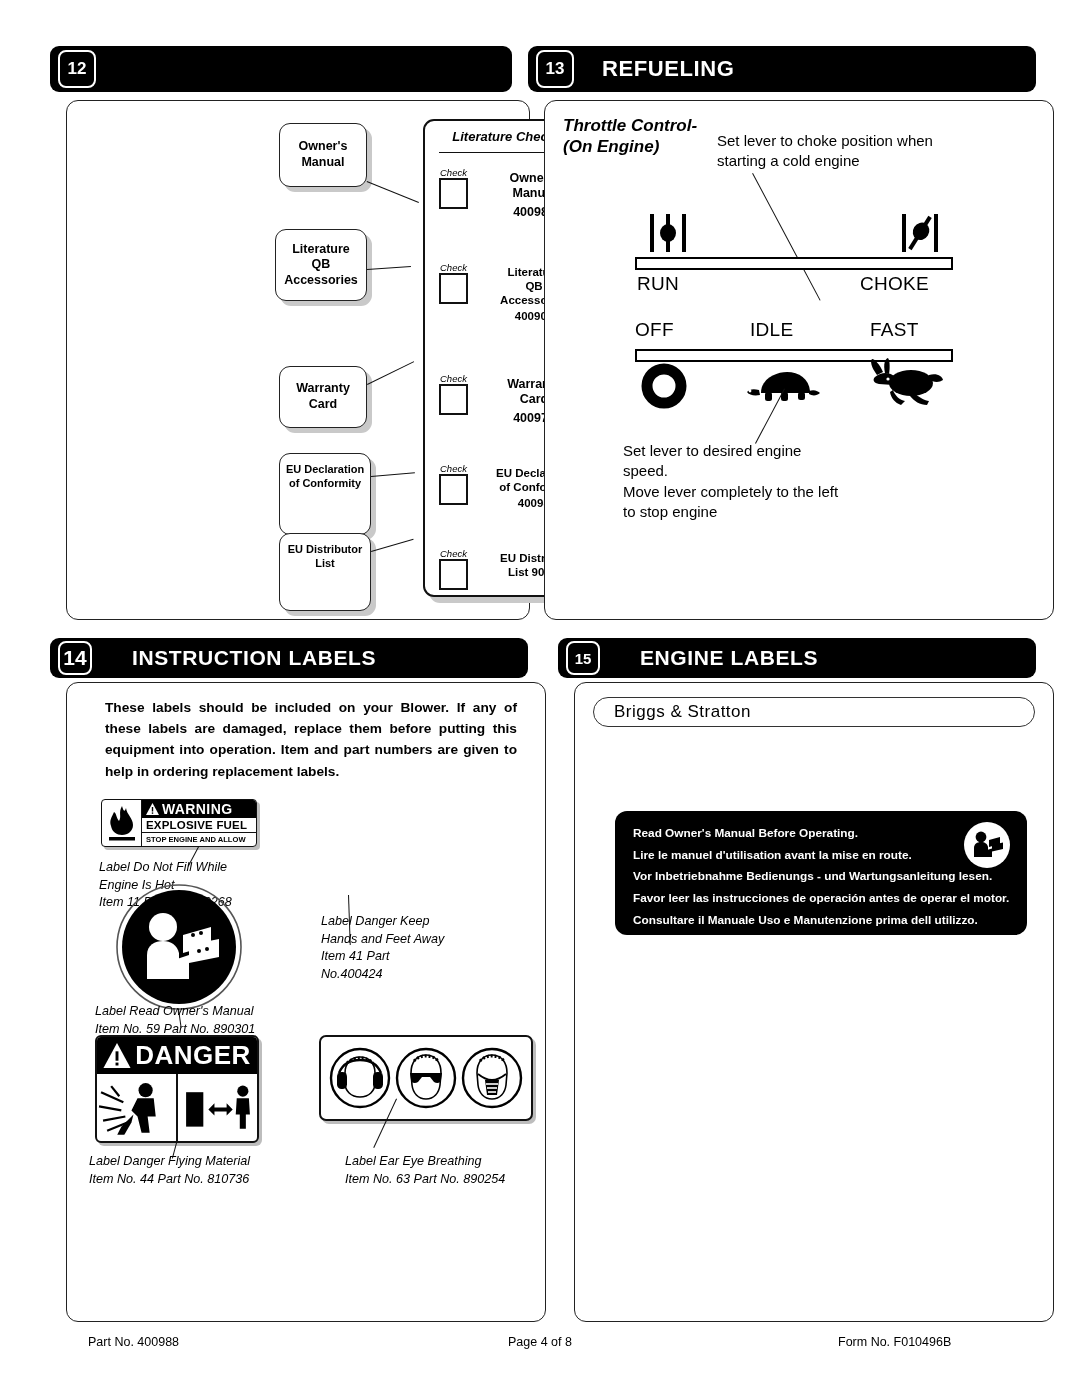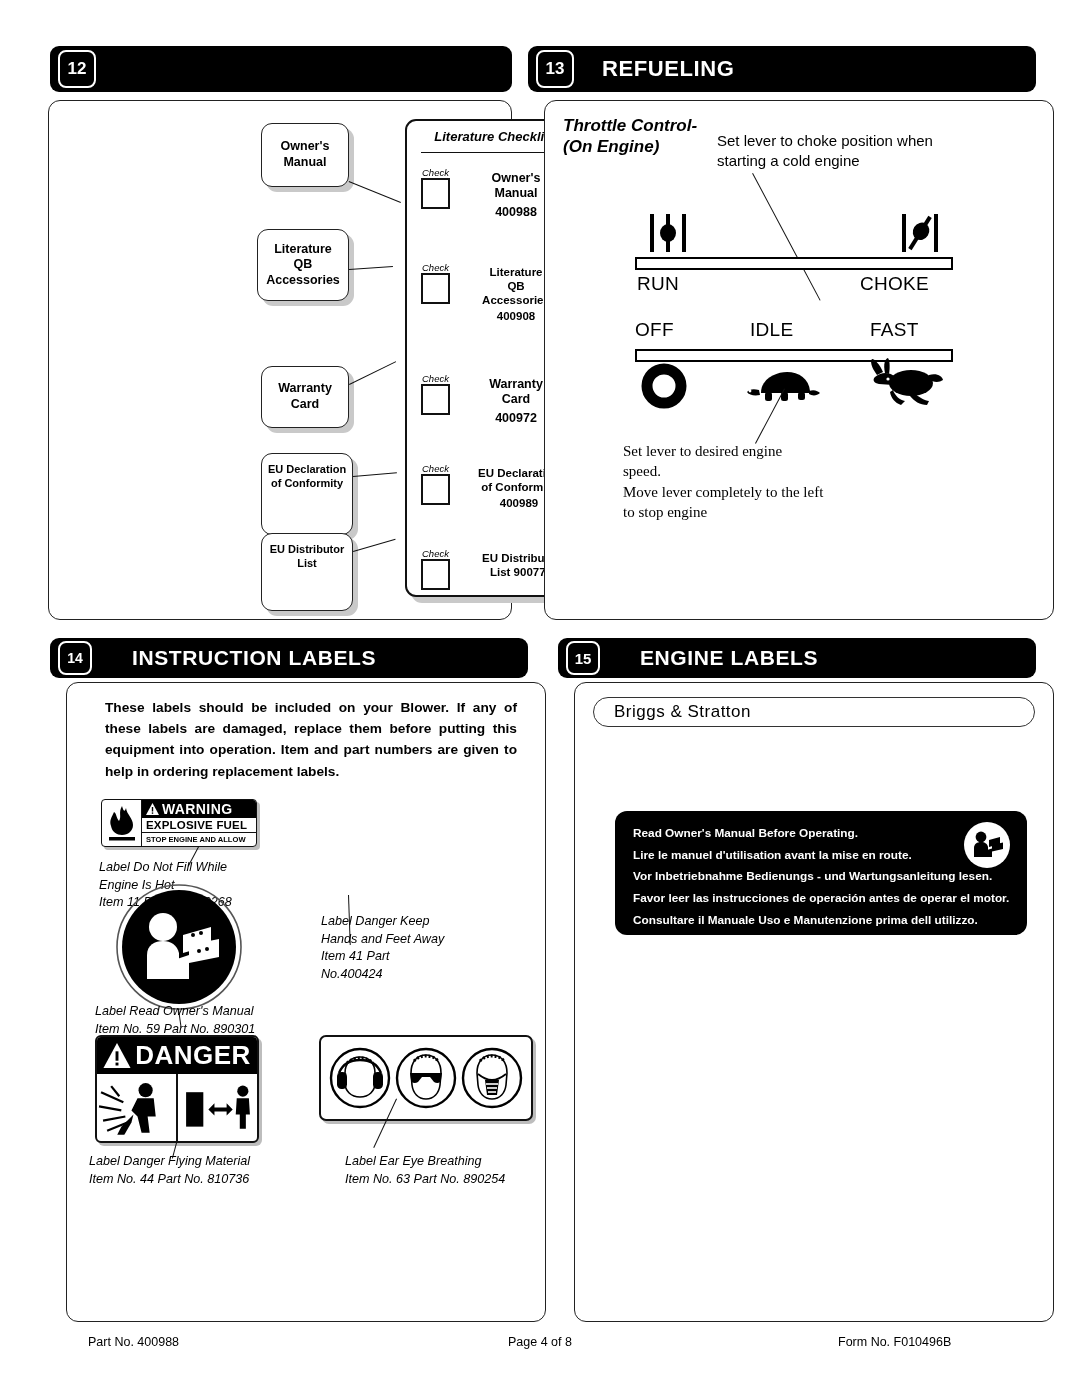--- a/index.html
+++ b/index.html
@@ -147,21 +147,21 @@
 
   <div class="secbar" style="left:50px;top:46px;width:462px;height:46px;">
     <div class="secnum">12</div>
   </div>
 
   <div class="secbar" style="left:528px;top:46px;width:508px;height:46px;">
     <div class="secnum">13</div>
     <div class="sectitle">REFUELING</div>
   </div>
 
-  <div class="panel" style="left:32px;top:100px;width:462px;height:518px;">
+  <div class="panel" style="left:50px;top:100px;width:462px;height:518px;">
 
     <div class="litbox" style="left:212px;top:22px;width:88px;height:64px;">
       <span style="white-space:pre-line">Owner's
 Manual</span>
     </div>
     <div class="litbox" style="left:208px;top:128px;width:92px;height:72px;">
       <span style="white-space:pre-line">Literature
 QB
 Accessories</span>
     </div>
@@ -283,30 +283,30 @@
       <path d="M12 18 C6 10 5 4 7 2 C10 2 15 8 18 15 Z" fill="#000"></path>
       <path d="M20 16 C18 7 20 2 23 1 C25 4 25 11 24 17 Z" fill="#000"></path>
       <path d="M10 20 C16 15 24 15 29 19 C33 22 32 27 28 28 L14 27 C9 26 7 23 10 20 Z" fill="#000"></path>
       <ellipse cx="46" cy="26" rx="22" ry="13" fill="#000"></ellipse>
       <path d="M64 18 C72 16 77 19 78 23 C74 26 68 25 64 23 Z" fill="#000"></path>
       <path d="M28 33 C30 39 35 43 40 44 L36 48 C30 46 26 41 25 35 Z" fill="#000"></path>
       <path d="M49 36 C54 40 60 44 64 44 L62 48 C55 48 49 44 45 39 Z" fill="#000"></path>
       <circle cx="23" cy="22" r="1.6" fill="#fff"></circle>
     </svg>
 
-    <div class="callout" style="left:78px;top:340px;white-space:pre-line;font-family:Liberation Serif, serif;">Set lever to desired engine
+    <div class="callout" style="left:78px;top:340px;white-space:pre-line;">Set lever to desired engine
 speed.
 Move lever completely to the left
 to stop engine</div>
 
     <div class="leader" style="left:240px;top:288px;width:62px;transform:rotate(118deg);"></div>
   </div>
 
   <div class="secbar" style="left:50px;top:638px;width:478px;height:40px;">
-    <div class="secnum" style="width:30px;height:30px;font-size:14px;">14</div>
+    <div class="secnum" style="width:30px;height:30px;font-size:21px;">14</div>
     <div class="sectitle" style="font-size:21px;margin-left:40px;">INSTRUCTION LABELS</div>
   </div>
 
   <div class="secbar" style="left:558px;top:638px;width:478px;height:40px;">
     <div class="secnum" style="width:30px;height:30px;font-size:15px;">15</div>
     <div class="sectitle" style="font-size:21px;margin-left:40px;">ENGINE LABELS</div>
   </div>
 
   <div class="panel" style="left:50px;top:682px;width:478px;height:638px;">
 

